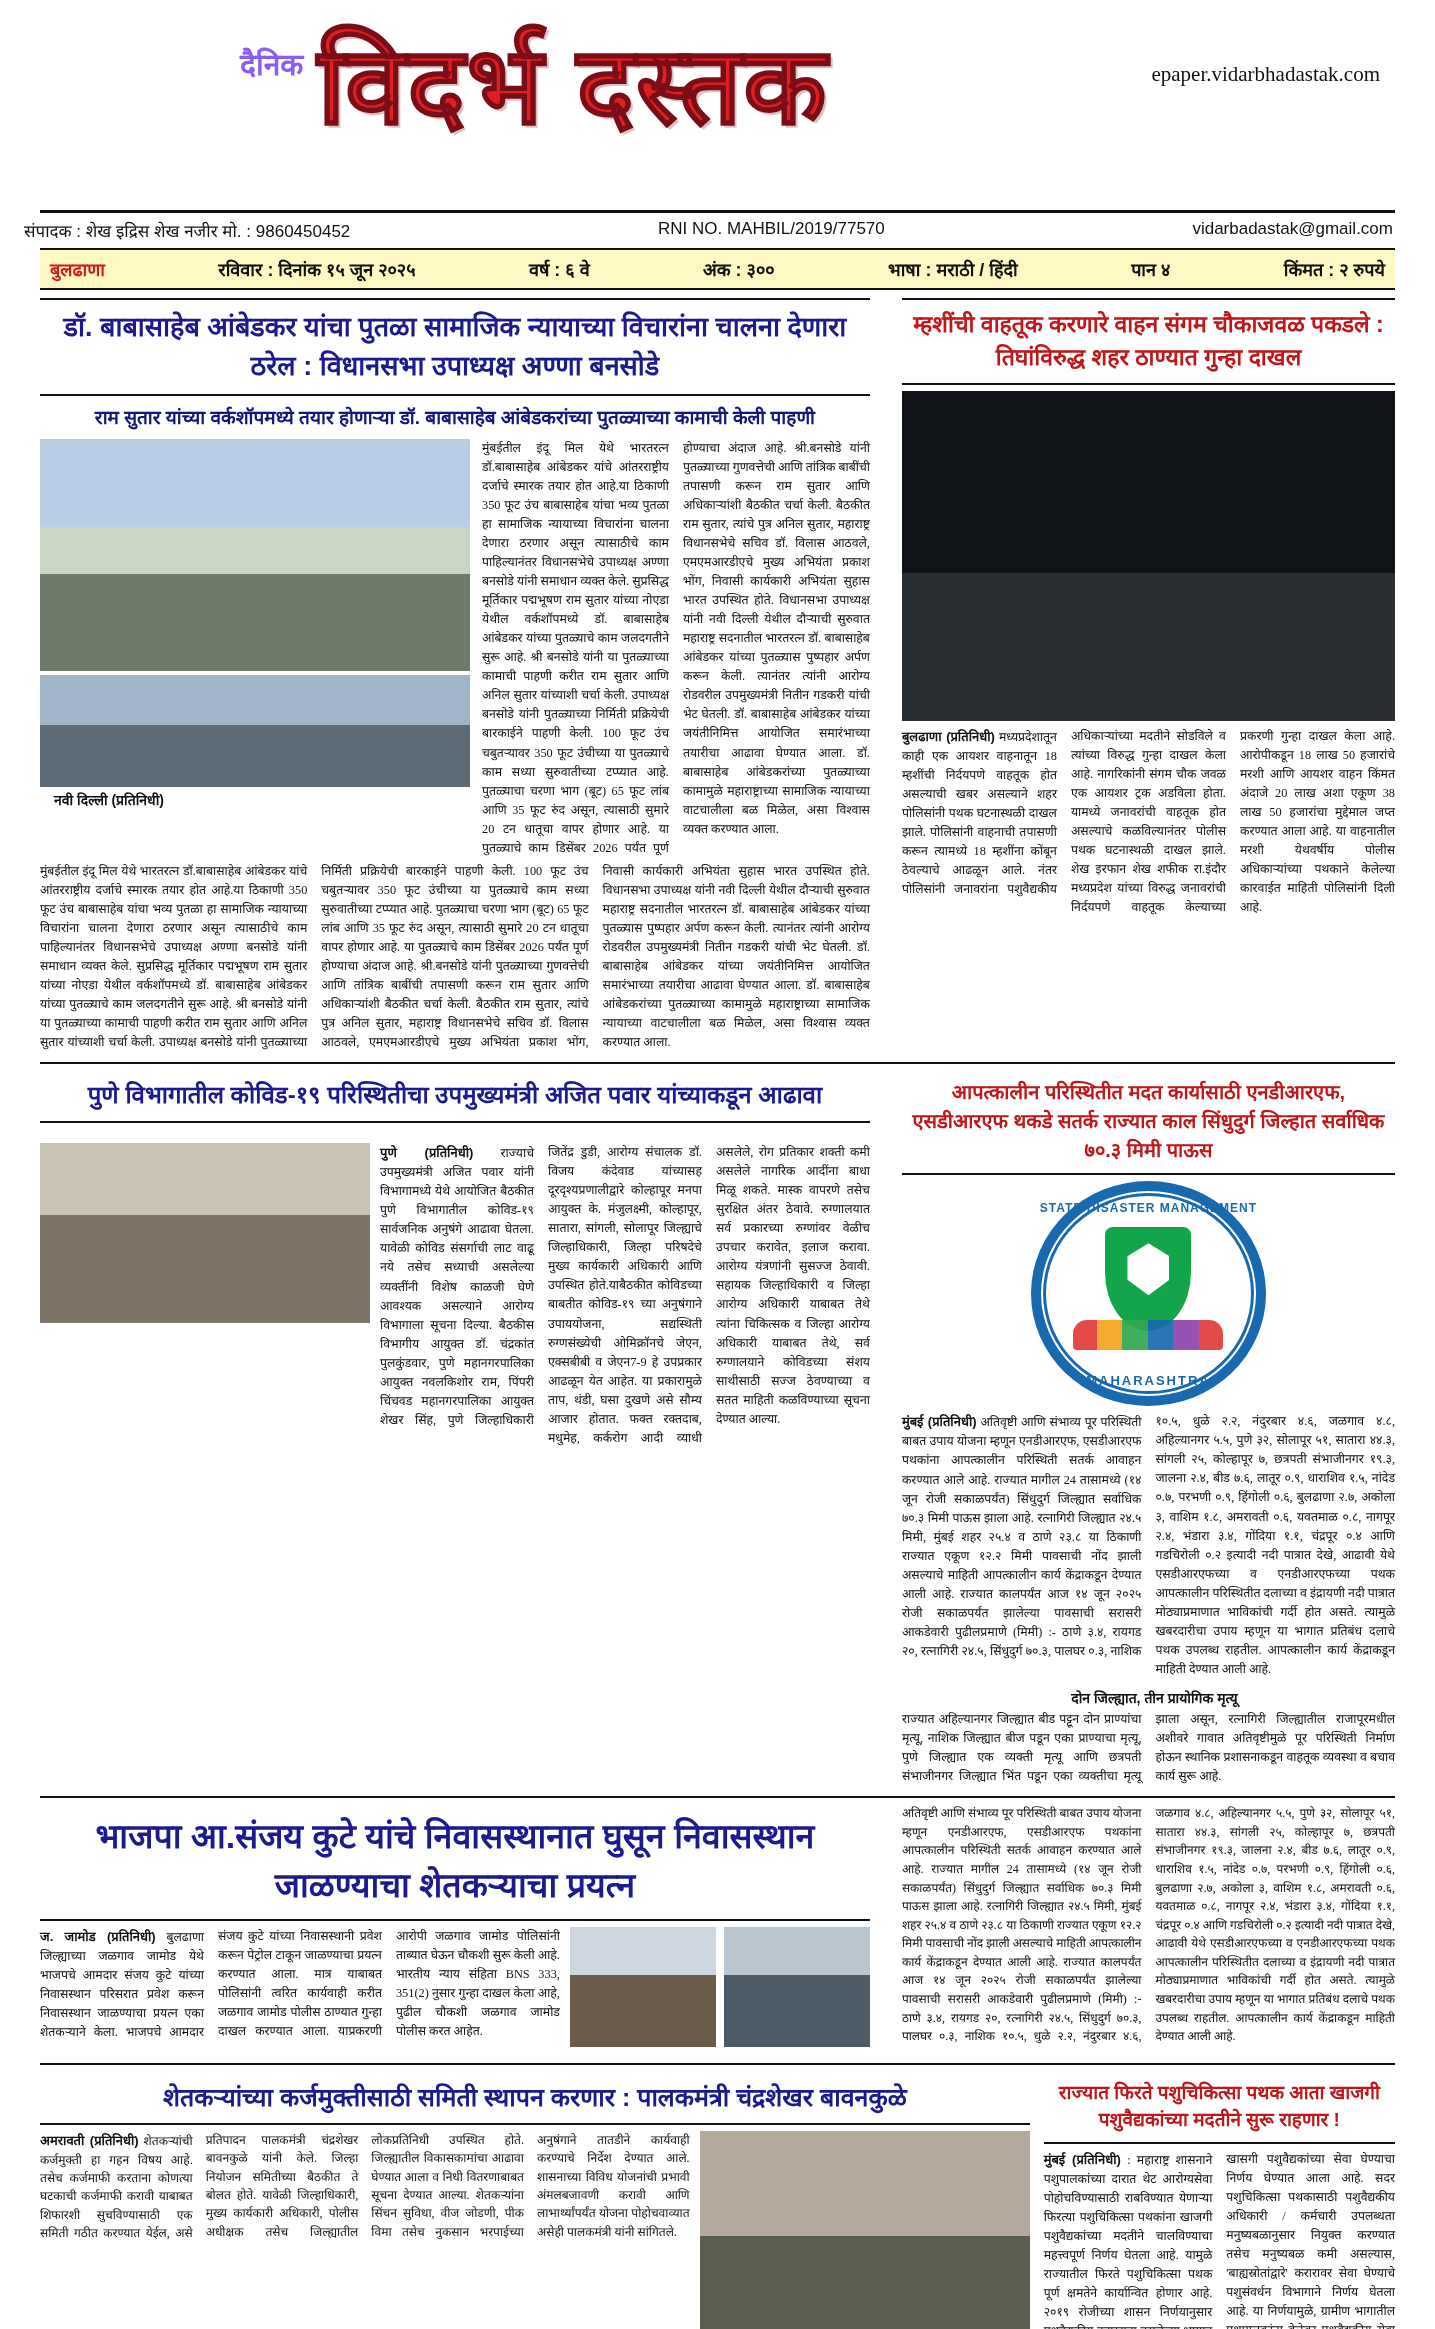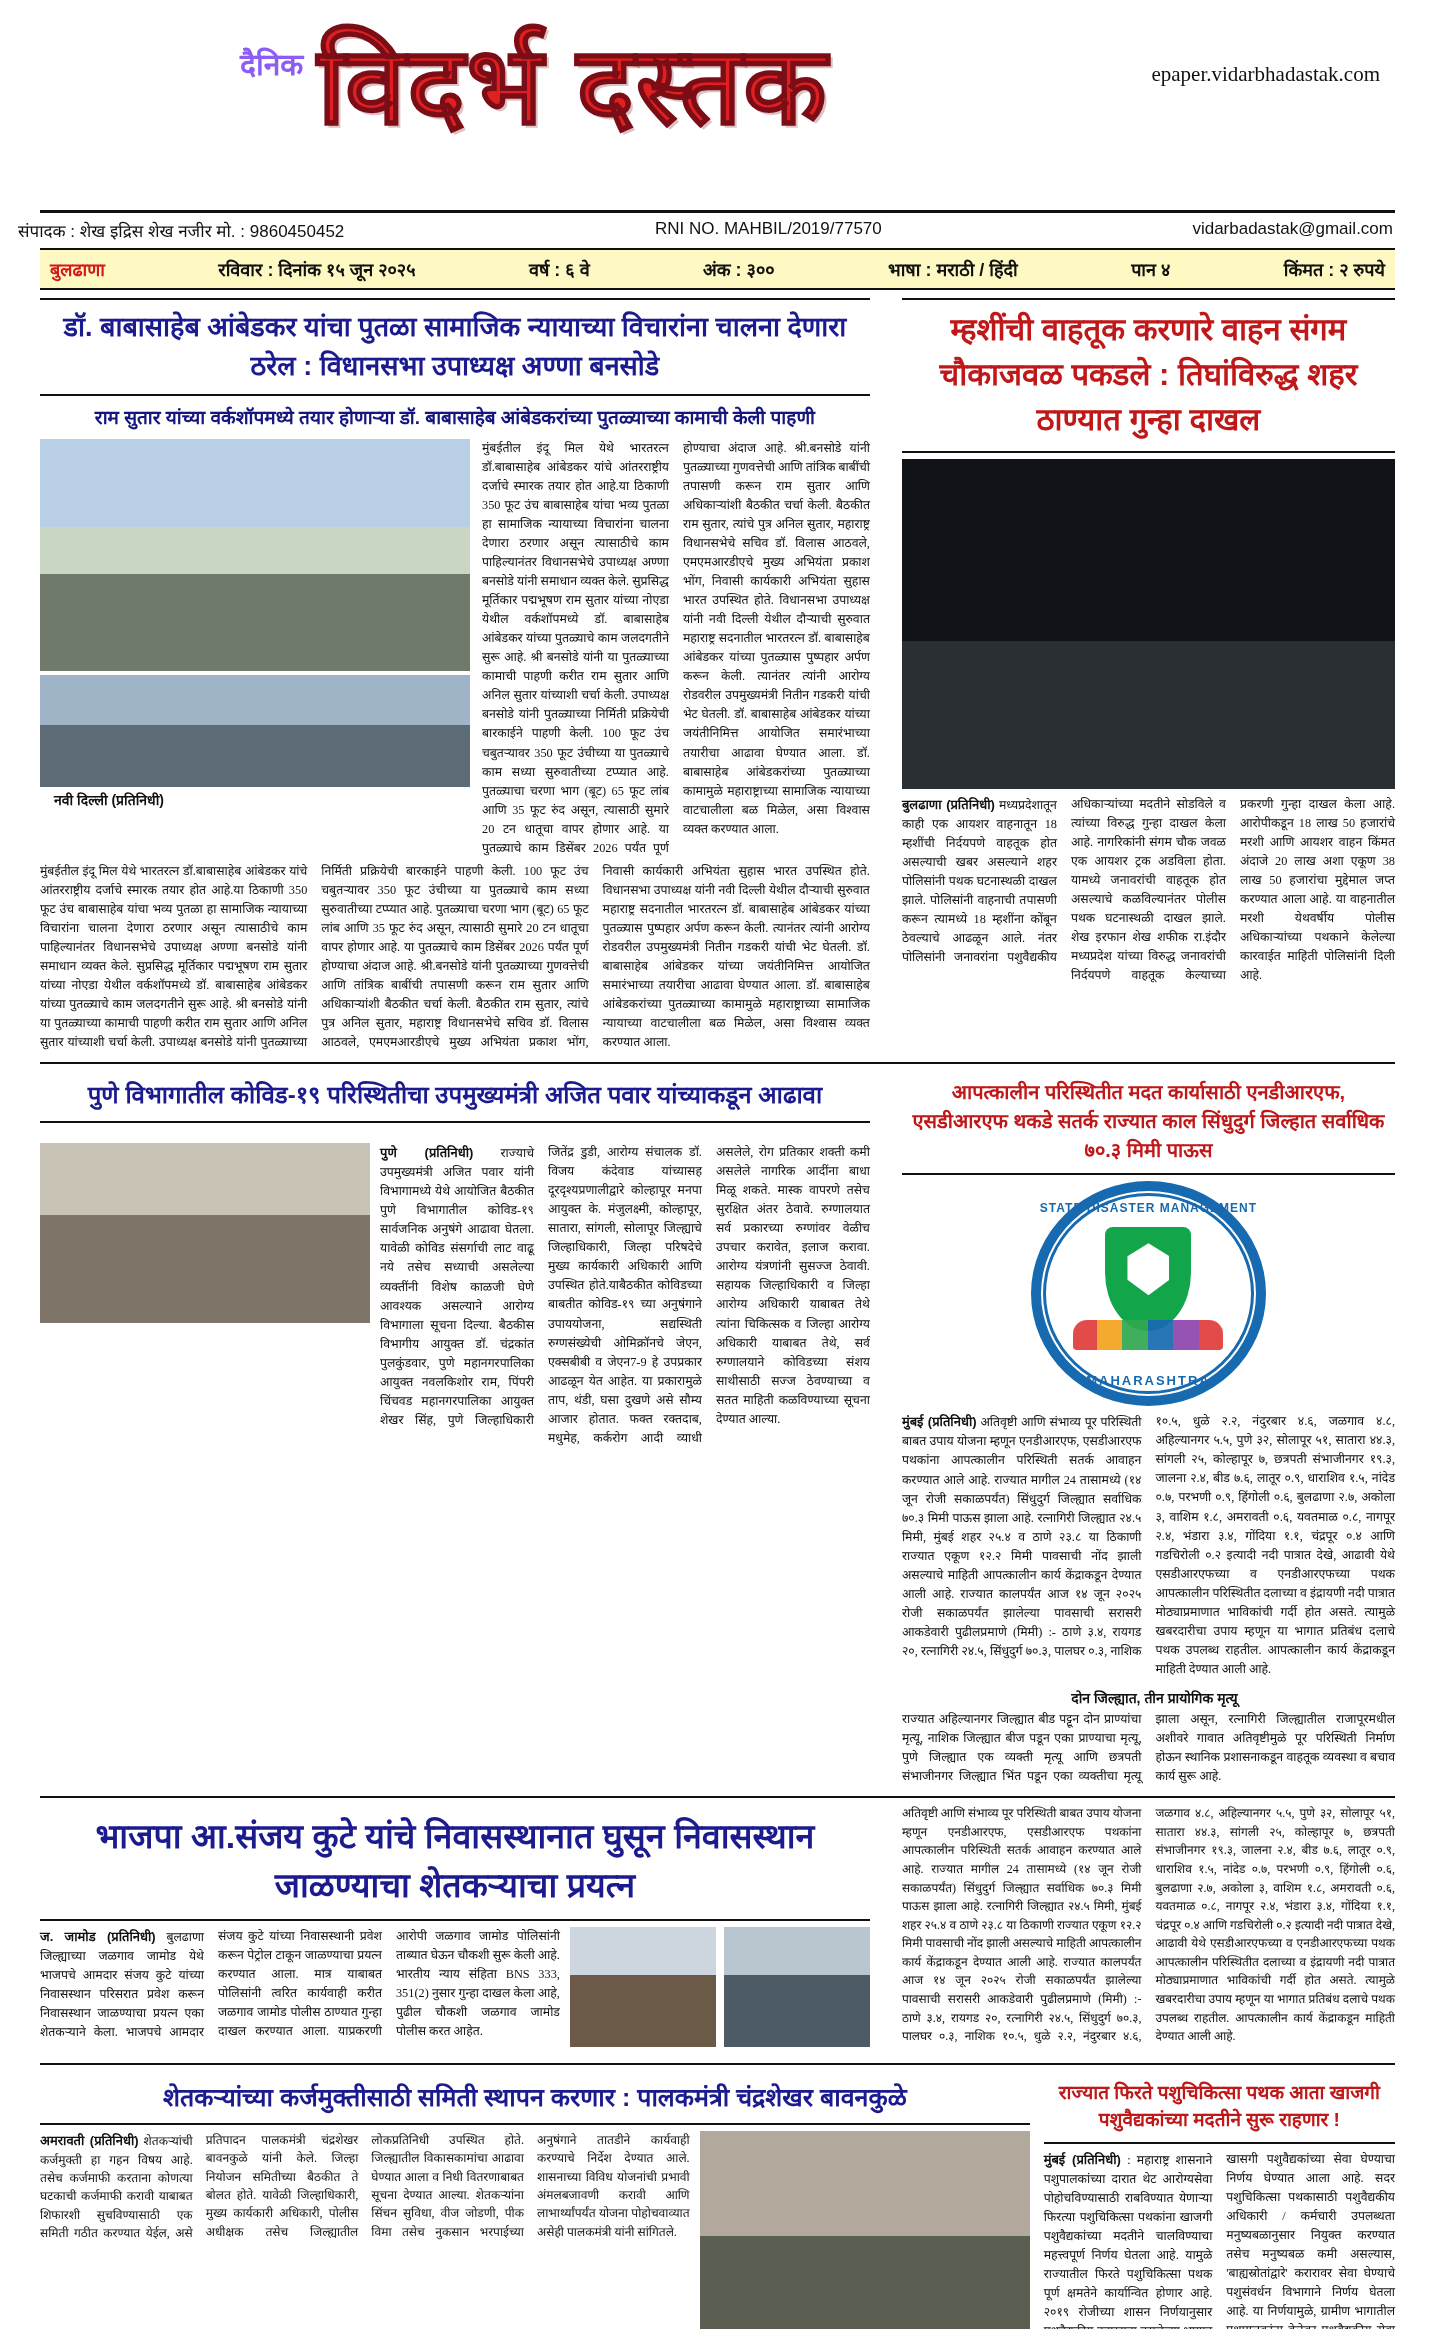--- a/index.html
+++ b/index.html
@@ -8,21 +8,21 @@
 
   
   .masthead{padding:14px 40px 0 40px;position:relative;height:208px;box-sizing:border-box;}
   .epaper-url{position:absolute;right:55px;top:62px;font-size:21px;color:#111;font-family:"Liberation Serif",serif;}
   .logo-wrap{display:flex;align-items:flex-start;padding-left:200px;}
   .logo-dainik{color:#8b5cf6;font-size:30px;font-weight:bold;font-family:"Liberation Sans",sans-serif;line-height:1;margin-top:36px;}
   .logo-main{color:#e02020;font-size:108px;font-weight:bold;letter-spacing:2px;line-height:1;font-family:"Liberation Sans",sans-serif;
     -webkit-text-stroke:2px #7a0d16; text-shadow:3px 3px 0 rgba(120,10,20,.25); margin-left:14px; margin-top:18px;}
 
   .rule-thick{border-top:3px solid #111;margin:2px 40px 0 40px;}
-  .credits{display:flex;justify-content:space-between;font-size:17px;padding:6px 42px 6px 18px;font-family:"Liberation Sans",sans-serif;}
+  .credits{display:flex;justify-content:space-between;font-size:17px;padding:6px 42px 6px 24px;font-family:"Liberation Sans",sans-serif;}
 
   .infobar{display:flex;align-items:center;margin:0 40px;border-top:2px solid #111;border-bottom:2px solid #111;background:#fef9c3;}
   .infobar .cell{font-size:18px;padding:7px 10px;font-family:"Liberation Sans",sans-serif;font-weight:bold;white-space:nowrap;}
   .infobar .cell.red{color:#d11a1a;}
   .infobar .spacer{flex:1;}
 
   
   .content{padding:0 40px;box-sizing:border-box;}
   .topzone{display:flex;gap:32px;margin-top:8px;}
   .col-left{width:850px;}
@@ -130,21 +130,21 @@
           <div style="flex:1;" class="cols2">
             <div>मुंबईतील इंदू मिल येथे भारतरत्न डॉ.बाबासाहेब आंबेडकर यांचे आंतरराष्ट्रीय दर्जाचे स्मारक तयार होत आहे.या ठिकाणी 350 फूट उंच बाबासाहेब यांचा भव्य पुतळा हा सामाजिक न्यायाच्या विचारांना चालना देणारा ठरणार असून त्यासाठीचे काम पाहिल्यानंतर विधानसभेचे उपाध्यक्ष अण्णा बनसोडे यांनी समाधान व्यक्त केले. सुप्रसिद्ध मूर्तिकार पद्मभूषण राम सुतार यांच्या नोएडा येथील वर्कशॉपमध्ये डॉ. बाबासाहेब आंबेडकर यांच्या पुतळ्याचे काम जलदगतीने सुरू आहे. श्री बनसोडे यांनी या पुतळ्याच्या कामाची पाहणी करीत राम सुतार आणि अनिल सुतार यांच्याशी चर्चा केली. उपाध्यक्ष बनसोडे यांनी पुतळ्याच्या निर्मिती प्रक्रियेची बारकाईने पाहणी केली. 100 फूट उंच चबुतऱ्यावर 350 फूट उंचीच्या या पुतळ्याचे काम सध्या सुरुवातीच्या टप्प्यात आहे. पुतळ्याचा चरणा भाग (बूट) 65 फूट लांब आणि 35 फूट रुंद असून, त्यासाठी सुमारे 20 टन धातूचा वापर होणार आहे. या पुतळ्याचे काम डिसेंबर 2026 पर्यंत पूर्ण होण्याचा अंदाज आहे. श्री.बनसोडे यांनी पुतळ्याच्या गुणवत्तेची आणि तांत्रिक बाबींची तपासणी करून राम सुतार आणि अधिकाऱ्यांशी बैठकीत चर्चा केली. बैठकीत राम सुतार, त्यांचे पुत्र अनिल सुतार, महाराष्ट्र विधानसभेचे सचिव डॉ. विलास आठवले, एमएमआरडीएचे मुख्य अभियंता प्रकाश भोंग, निवासी कार्यकारी अभियंता सुहास भारत उपस्थित होते. विधानसभा उपाध्यक्ष यांनी नवी दिल्ली येथील दौऱ्याची सुरुवात महाराष्ट्र सदनातील भारतरत्न डॉ. बाबासाहेब आंबेडकर यांच्या पुतळ्यास पुष्पहार अर्पण करून केली. त्यानंतर त्यांनी आरोग्य रोडवरील उपमुख्यमंत्री नितीन गडकरी यांची भेट घेतली. डॉ. बाबासाहेब आंबेडकर यांच्या जयंतीनिमित्त आयोजित समारंभाच्या तयारीचा आढावा घेण्यात आला. डॉ. बाबासाहेब आंबेडकरांच्या पुतळ्याच्या कामामुळे महाराष्ट्राच्या सामाजिक न्यायाच्या वाटचालीला बळ मिळेल, असा विश्वास व्यक्त करण्यात आला.</div>
           </div>
         </div>
         <div class="cols3" style="margin-top:4px;">
           <div>मुंबईतील इंदू मिल येथे भारतरत्न डॉ.बाबासाहेब आंबेडकर यांचे आंतरराष्ट्रीय दर्जाचे स्मारक तयार होत आहे.या ठिकाणी 350 फूट उंच बाबासाहेब यांचा भव्य पुतळा हा सामाजिक न्यायाच्या विचारांना चालना देणारा ठरणार असून त्यासाठीचे काम पाहिल्यानंतर विधानसभेचे उपाध्यक्ष अण्णा बनसोडे यांनी समाधान व्यक्त केले. सुप्रसिद्ध मूर्तिकार पद्मभूषण राम सुतार यांच्या नोएडा येथील वर्कशॉपमध्ये डॉ. बाबासाहेब आंबेडकर यांच्या पुतळ्याचे काम जलदगतीने सुरू आहे. श्री बनसोडे यांनी या पुतळ्याच्या कामाची पाहणी करीत राम सुतार आणि अनिल सुतार यांच्याशी चर्चा केली. उपाध्यक्ष बनसोडे यांनी पुतळ्याच्या निर्मिती प्रक्रियेची बारकाईने पाहणी केली. 100 फूट उंच चबुतऱ्यावर 350 फूट उंचीच्या या पुतळ्याचे काम सध्या सुरुवातीच्या टप्प्यात आहे. पुतळ्याचा चरणा भाग (बूट) 65 फूट लांब आणि 35 फूट रुंद असून, त्यासाठी सुमारे 20 टन धातूचा वापर होणार आहे. या पुतळ्याचे काम डिसेंबर 2026 पर्यंत पूर्ण होण्याचा अंदाज आहे. श्री.बनसोडे यांनी पुतळ्याच्या गुणवत्तेची आणि तांत्रिक बाबींची तपासणी करून राम सुतार आणि अधिकाऱ्यांशी बैठकीत चर्चा केली. बैठकीत राम सुतार, त्यांचे पुत्र अनिल सुतार, महाराष्ट्र विधानसभेचे सचिव डॉ. विलास आठवले, एमएमआरडीएचे मुख्य अभियंता प्रकाश भोंग, निवासी कार्यकारी अभियंता सुहास भारत उपस्थित होते. विधानसभा उपाध्यक्ष यांनी नवी दिल्ली येथील दौऱ्याची सुरुवात महाराष्ट्र सदनातील भारतरत्न डॉ. बाबासाहेब आंबेडकर यांच्या पुतळ्यास पुष्पहार अर्पण करून केली. त्यानंतर त्यांनी आरोग्य रोडवरील उपमुख्यमंत्री नितीन गडकरी यांची भेट घेतली. डॉ. बाबासाहेब आंबेडकर यांच्या जयंतीनिमित्त आयोजित समारंभाच्या तयारीचा आढावा घेण्यात आला. डॉ. बाबासाहेब आंबेडकरांच्या पुतळ्याच्या कामामुळे महाराष्ट्राच्या सामाजिक न्यायाच्या वाटचालीला बळ मिळेल, असा विश्वास व्यक्त करण्यात आला.</div>
         </div>
       </div>
 
       <div class="col-right">
-        <div class="headline red" style="font-size:31px;">म्हशींची वाहतूक करणारे वाहन संगम चौकाजवळ पकडले : तिघांविरुद्ध शहर ठाण्यात गुन्हा दाखल</div>
+        <div class="headline red" style="font-size:23px;">म्हशींची वाहतूक करणारे वाहन संगम चौकाजवळ पकडले : तिघांविरुद्ध शहर ठाण्यात गुन्हा दाखल</div>
         <div class="photo ph-truck" style="margin-top:6px;"></div>
         <div class="cols3" style="margin-top:6px;">
           <span class="dateline">बुलढाणा (प्रतिनिधी)</span>
           <span>मध्यप्रदेशातून काही एक आयशर वाहनातून 18 म्हशींची निर्दयपणे वाहतूक होत असल्याची खबर असल्याने शहर पोलिसांनी पथक घटनास्थळी दाखल झाले. पोलिसांनी वाहनाची तपासणी करून त्यामध्ये 18 म्हशींना कोंबून ठेवल्याचे आढळून आले. नंतर पोलिसांनी जनावरांना पशुवैद्यकीय अधिकाऱ्यांच्या मदतीने सोडविले व त्यांच्या विरुद्ध गुन्हा दाखल केला आहे. नागरिकांनी संगम चौक जवळ एक आयशर ट्रक अडविला होता. यामध्ये जनावरांची वाहतूक होत असल्याचे कळविल्यानंतर पोलीस पथक घटनास्थळी दाखल झाले. शेख इरफान शेख शफीक रा.इंदौर मध्यप्रदेश यांच्या विरुद्ध जनावरांची निर्दयपणे वाहतूक केल्याच्या प्रकरणी गुन्हा दाखल केला आहे. आरोपीकडून 18 लाख 50 हजारांचे मरशी आणि आयशर वाहन किंमत अंदाजे 20 लाख अशा एकूण 38 लाख 50 हजारांचा मुद्देमाल जप्त करण्यात आला आहे. या वाहनातील मरशी येथवर्षीय पोलीस अधिकाऱ्यांच्या पथकाने केलेल्या कारवाईत माहिती पोलिसांनी दिली आहे.</span>
         </div>
       </div>
     </div>
 
     <div class="sep"></div>
 

